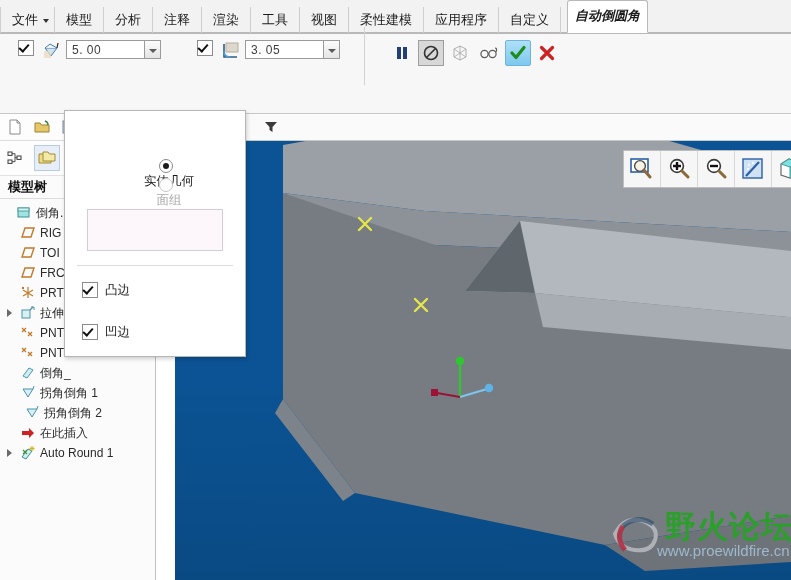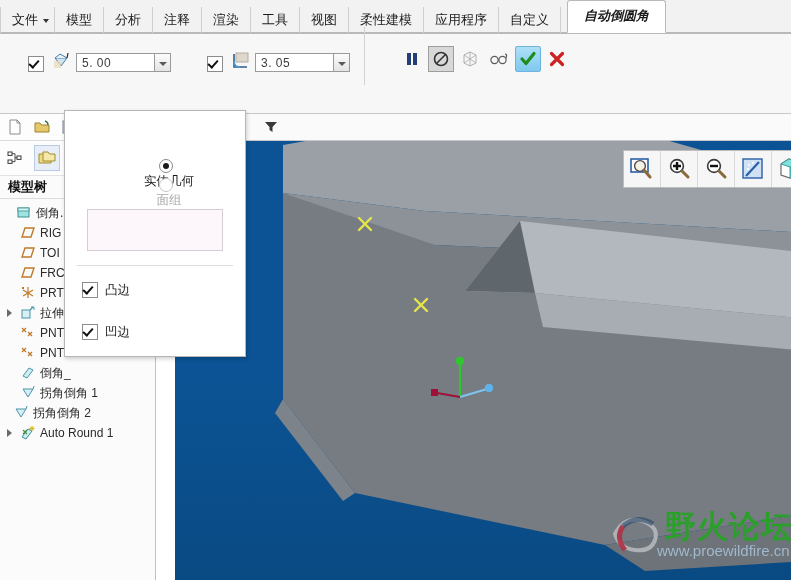--- a/index.html
+++ b/index.html
@@ -69,21 +69,21 @@
     height: 31px;
     line-height: 29px;
     background: #ffffff;
     border: 1px solid #b9b9b9;
     border-bottom: 1px solid #ffffff;
     border-radius: 3px 3px 0 0;
     font-style: italic;
     font-weight: bold;
     margin-left: 6px;
     z-index: 5;
-    padding: 0 16px;
+    padding: 0 7px;
   }
 
   
   .dashboard {
     position: absolute;
     left: 0; top: 34px;
     width: 791px;
     height: 80px;
     background: #f7f7f7;
     border-bottom: 1px solid #c8c8c8;
@@ -91,24 +91,23 @@
   }
   .dash-row {
     position: absolute;
     left: 0; top: 4px;
     height: 36px;
     display: flex;
     align-items: center;
   }
   .dash-group {
     display: flex;
-    align-items: flex-end;
+    align-items: flex-start;
     height: 32px;
-    padding: 0 8px;
-    margin-left: 20px;
+    padding: 0 18px;
   }
   .dash-sep {
     width: 1px;
     height: 58px;
     background: #d2d2d2;
     margin: 0 6px;
   }
   .chk {
     width: 14px; height: 14px;
     border: 1px solid #8c8c8c;
@@ -657,30 +656,38 @@
       <div class="tree-row" style="padding-left:20px">
         <span class="tree-ico">
           <svg width="16" height="16" viewBox="0 0 16 16">
             <path d="M3 4 L13 4 L8 12 Z" fill="#d6eef5" stroke="#4a94a8" stroke-width="1"></path>
             <path d="M13 4 L14 1" stroke="#4a94a8" stroke-width="1"></path>
           </svg>
         </span>
         <span class="tree-label">拐角倒角 1</span>
       </div>
 
-      <div class="tree-row" style="padding-left:13px">
+      <div class="tree-row" style="padding-left:24px">
         <span class="tree-ico">
           <svg width="16" height="16" viewBox="0 0 16 16">
             <path d="M3 4 L13 4 L8 12 Z" fill="#d6eef5" stroke="#4a94a8" stroke-width="1"></path>
             <path d="M13 4 L14 1" stroke="#4a94a8" stroke-width="1"></path>
           </svg>
         </span>
         <span class="tree-label">拐角倒角 2</span>
       </div>
 
+      <div class="tree-row" style="padding-left:20px">
+        <span class="tree-ico">
+          <svg width="16" height="16" viewBox="0 0 16 16">
+            <path d="M2 6 L9 6 L9 3 L14 8 L9 13 L9 10 L2 10 Z" fill="#cc2222"></path>
+          </svg>
+        </span>
+        <span class="tree-label">在此插入</span>
+      </div>
 
       <div class="tree-row" style="padding-left:4px">
         <span class="tree-exp has"></span>
         <span class="tree-ico" style="margin-left:4px">
           <svg width="18" height="16" viewBox="0 0 18 16">
             <path d="M2 12 L8 4 L12 6 L6 14 Z" fill="#cfeef2" stroke="#3f8f8f" stroke-width="1"></path>
             <path d="M3 5 L7 9 M7 5 L3 9" stroke="#3f8f3f" stroke-width="1.2"></path>
             <path d="M12 1 L12 6 M9.5 3.5 L14.5 3.5 M10.2 1.7 L13.8 5.3 M13.8 1.7 L10.2 5.3" stroke="#d4b61e" stroke-width="1"></path>
           </svg>
         </span>

